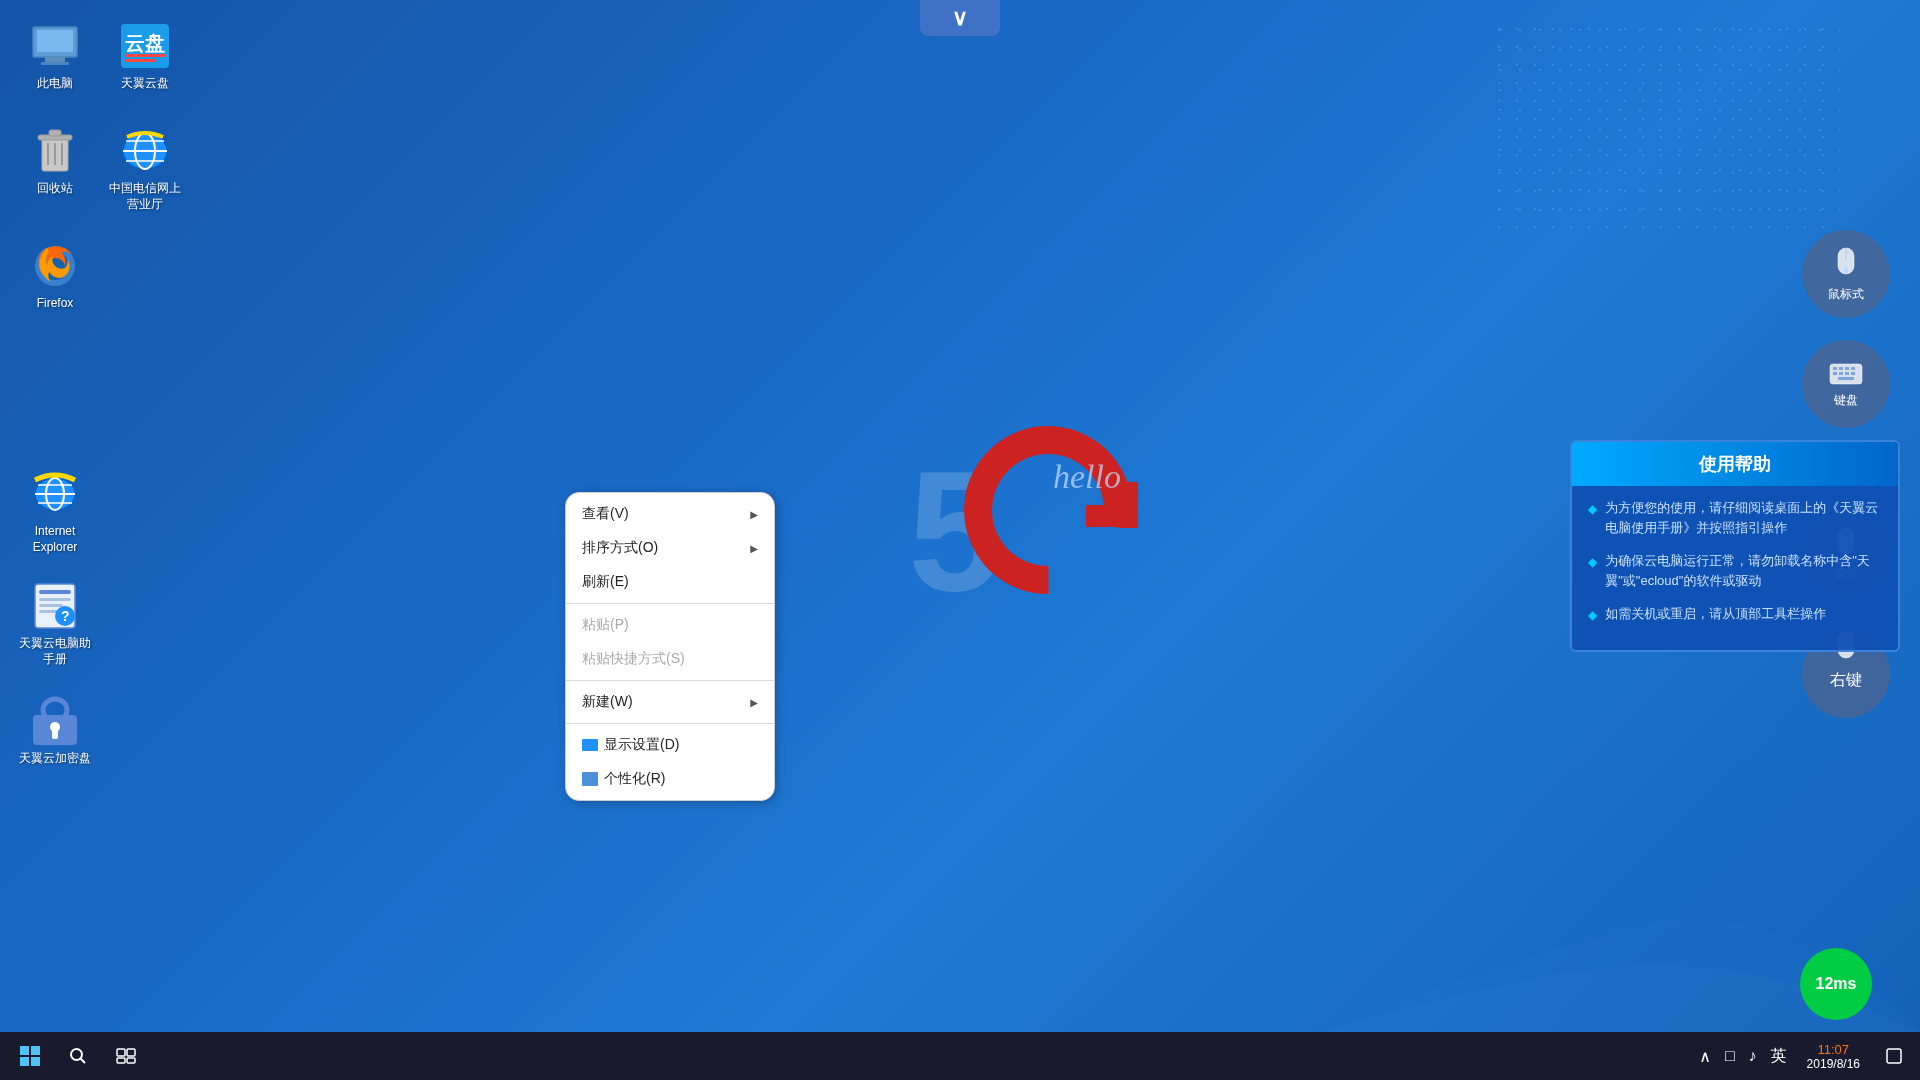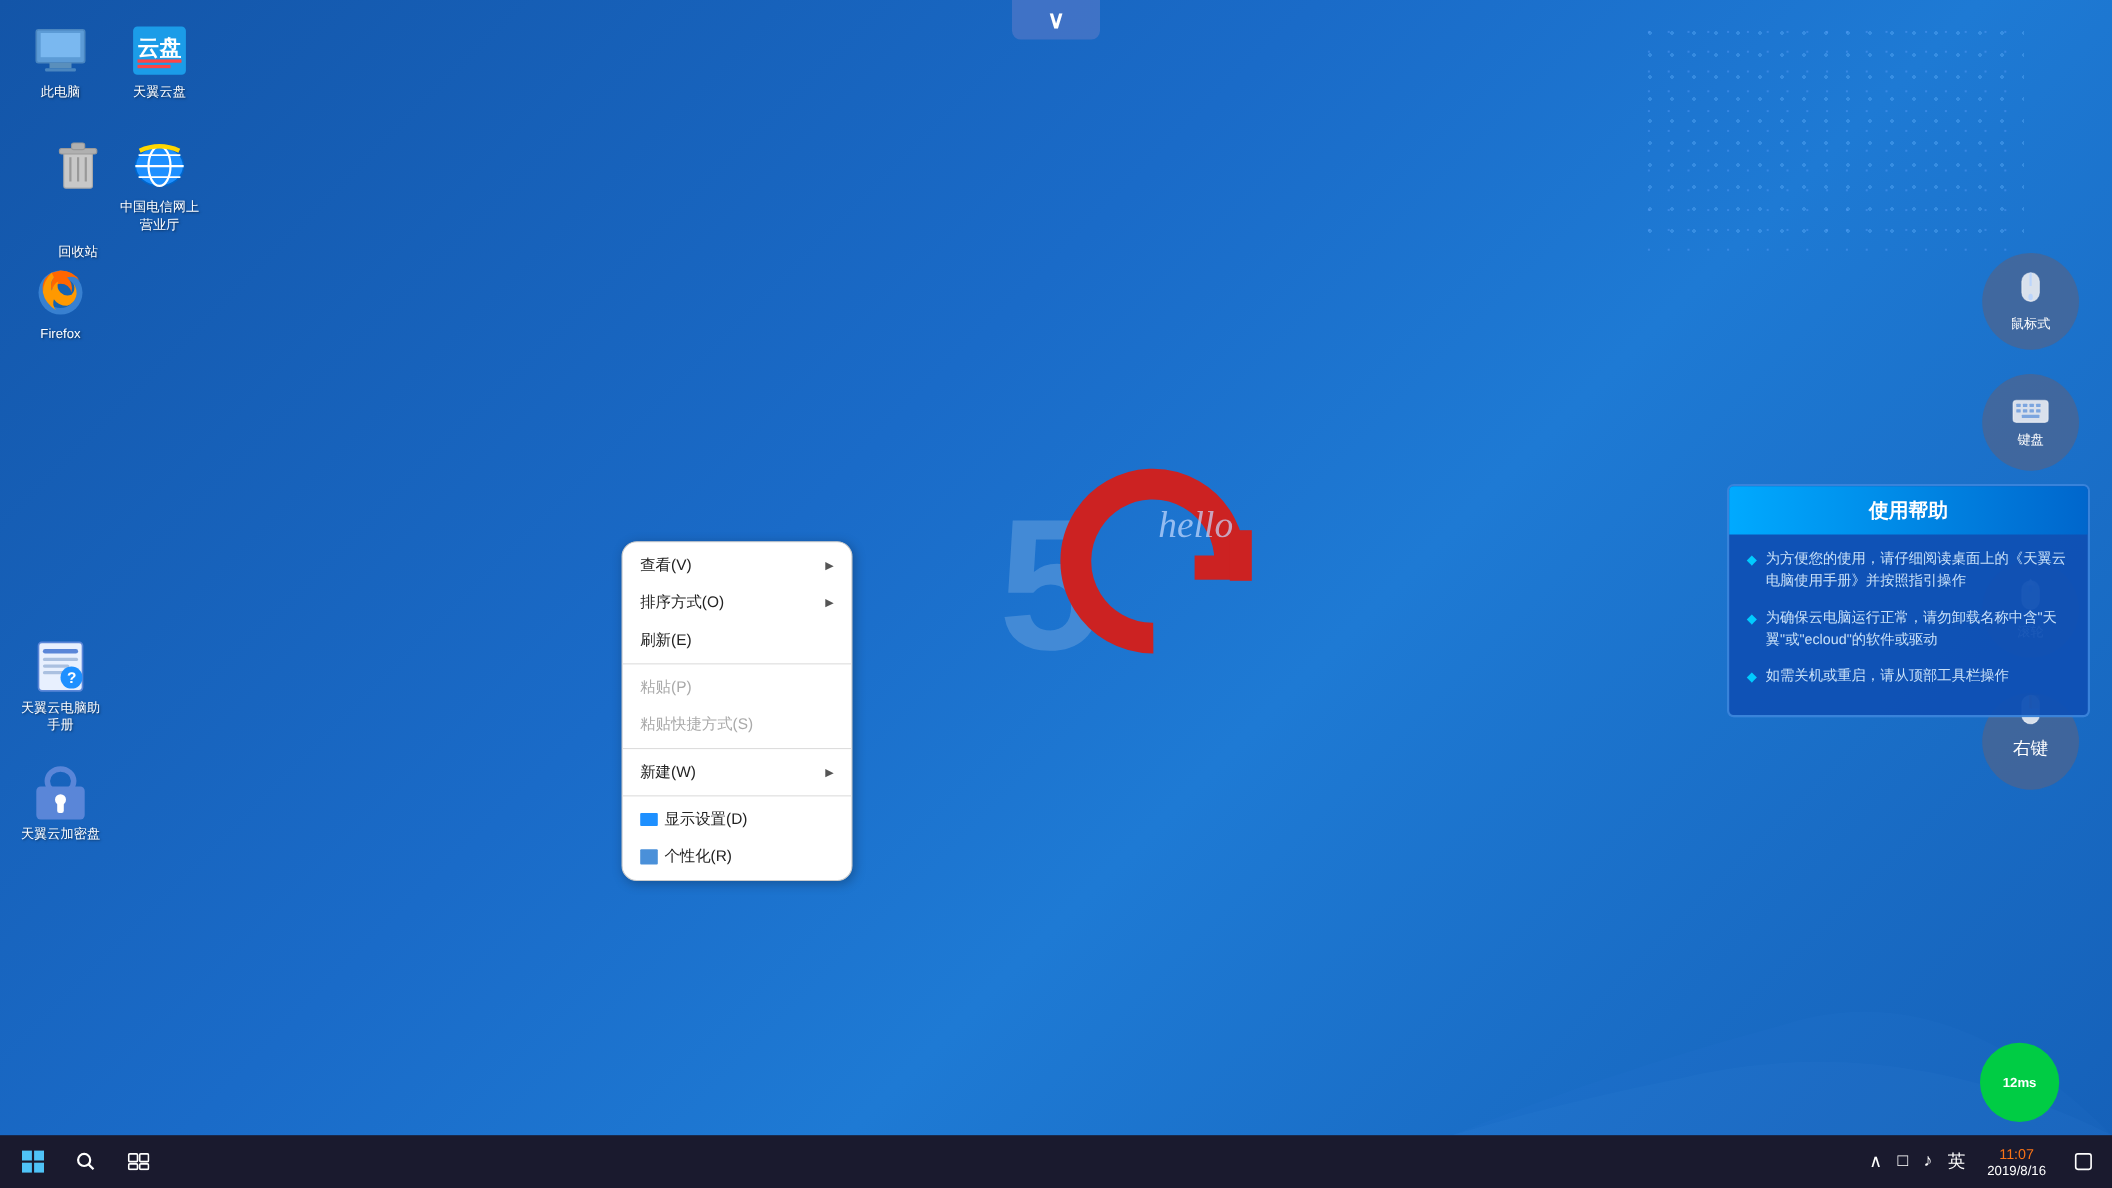--- a/index.html
+++ b/index.html
@@ -287,21 +287,21 @@
       position: absolute;
       right: 48px;
       bottom: 60px;
       width: 72px;
       height: 72px;
       background: #00cc44;
       border-radius: 50%;
       display: flex;
       align-items: center;
       justify-content: center;
-      font-size: 12px;
+      font-size: 16px;
       font-weight: bold;
       color: white;
       z-index: 300;
     }
 
     
     .float-scroll {
       position: absolute;
       right: 30px;
       top: 510px;
@@ -423,21 +423,21 @@
       <svg width="52" height="48" viewBox="0 0 52 48">
         <rect x="2" y="2" width="48" height="44" rx="4" fill="#1b9ce8"></rect>
         <text x="6" y="28" font-size="20" font-weight="bold" fill="white" font-family="Arial">云盘</text>
         <rect x="6" y="32" width="40" height="3" fill="#ff4444"></rect>
         <rect x="6" y="37" width="30" height="3" fill="#ff4444"></rect>
       </svg>
     </div>
     <span class="icon-label">天翼云盘</span>
   </div>
 
-  <div class="icon-item" style="position:absolute;top:120px;left:26px;gap:41px;">
+  <div class="icon-item" style="position:absolute;top:120px;left:10px;">
     <div class="icon-box">
       <svg width="42" height="48" viewBox="0 0 42 48">
         <rect x="8" y="10" width="26" height="34" rx="2" fill="#c8c8c8" stroke="#aaa" stroke-width="1"></rect>
         <rect x="4" y="8" width="34" height="5" rx="2" fill="#b0b0b0" stroke="#999" stroke-width="1"></rect>
         <rect x="15" y="3" width="12" height="6" rx="2" fill="#b0b0b0" stroke="#999" stroke-width="1"></rect>
         <line x1="14" y1="16" x2="14" y2="38" stroke="#999" stroke-width="2"></line>
         <line x1="21" y1="16" x2="21" y2="38" stroke="#999" stroke-width="2"></line>
         <line x1="28" y1="16" x2="28" y2="38" stroke="#999" stroke-width="2"></line>
       </svg>
     </div>
@@ -466,20 +466,33 @@
         <circle cx="24" cy="24" r="20" fill="#3880d0"></circle>
         <circle cx="24" cy="24" r="14" fill="#1562b0"></circle>
         <path d="M24,4 Q36,4 42,14 Q38,8 30,10 Q36,16 34,24 Q32,16 24,16 Q18,16 16,22 Q14,16 18,10 Q10,14 8,24 Q6,12 16,6 Z" fill="#ff6600"></path>
         <path d="M16,6 Q8,14 8,24 Q10,34 20,40 Q16,36 18,30 Q22,36 30,36 Q36,34 38,28 Q40,22 36,16 Q38,22 34,26 Q28,28 24,24 Q20,20 22,14 Q18,16 16,22 Q14,16 18,10 Z" fill="#ff9900"></path>
       </svg>
     </div>
     <span class="icon-label">Firefox</span>
   </div>
 
 
+  <div class="icon-item" style="position:absolute;top:463px;left:10px;">
+    <div class="icon-box">
+      <svg width="52" height="48" viewBox="0 0 52 48">
+        <ellipse cx="26" cy="24" rx="20" ry="16" fill="#1e90ff" stroke="#0066cc" stroke-width="1.5"></ellipse>
+        <ellipse cx="26" cy="24" rx="9" ry="16" fill="none" stroke="white" stroke-width="2"></ellipse>
+        <line x1="6" y1="24" x2="46" y2="24" stroke="white" stroke-width="2"></line>
+        <line x1="9" y1="15" x2="43" y2="15" stroke="white" stroke-width="1.5"></line>
+        <line x1="9" y1="33" x2="43" y2="33" stroke="white" stroke-width="1.5"></line>
+        <path d="M6,10 Q26,0 46,10" fill="none" stroke="#ffd700" stroke-width="5"></path>
+      </svg>
+    </div>
+    <span class="icon-label">Internet Explorer</span>
+  </div>
 
   <div class="icon-item" style="position:absolute;top:575px;left:10px;">
     <div class="icon-box">
       <svg width="52" height="52" viewBox="0 0 52 52">
         <rect x="6" y="4" width="40" height="44" rx="3" fill="#e8f0fe" stroke="#5a86d8" stroke-width="1.5"></rect>
         <rect x="10" y="10" width="32" height="4" rx="2" fill="#5a86d8"></rect>
         <rect x="10" y="18" width="32" height="3" rx="1.5" fill="#aac0e0"></rect>
         <rect x="10" y="24" width="24" height="3" rx="1.5" fill="#aac0e0"></rect>
         <rect x="10" y="30" width="28" height="3" rx="1.5" fill="#aac0e0"></rect>
         <circle cx="36" cy="36" r="10" fill="#1e90ff"></circle>

